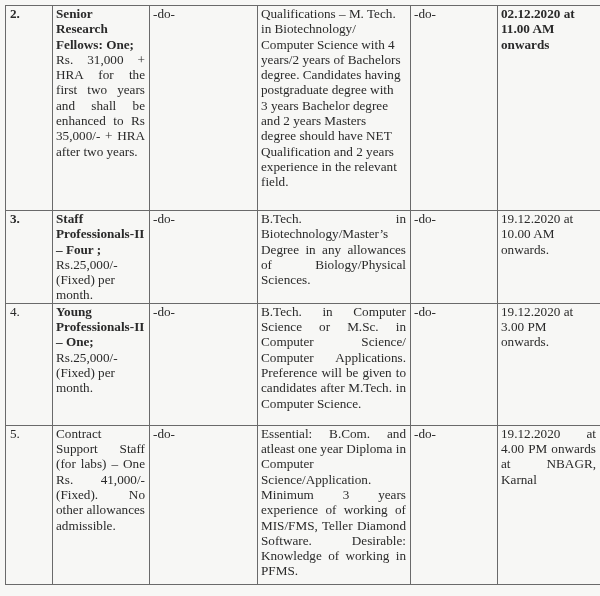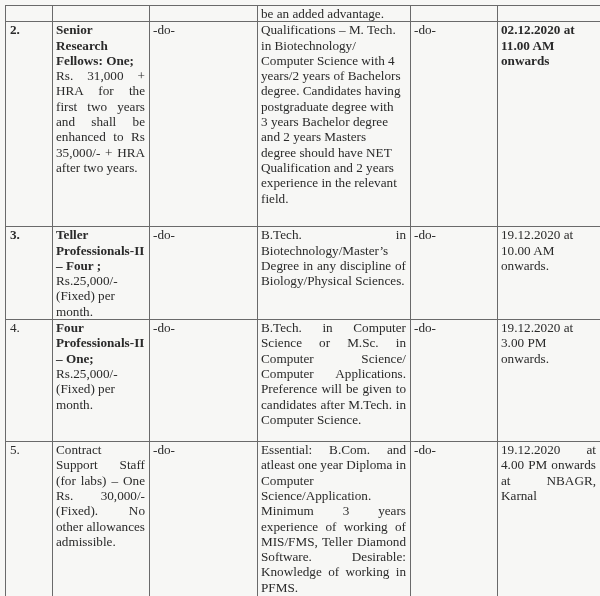--- a/index.html
+++ b/index.html
@@ -21,28 +21,20 @@
   tr.r1 td { height: 204px; }
   tr.r2 td { height: 80px; }
   tr.r3 td { height: 121px; }
   tr.r4 td { height: 158px; }
 </style>
 </head>
 <body>
 
 <table>
   <tbody>
-      <tr class="r0">
-    <td class="c1"></td>
-    <td class="c2"></td>
-    <td class="c3"></td>
-    <td class="c4">be an added advantage.</td>
-    <td class="c5"></td>
-    <td class="c6"></td>
-  </tr>
 
   <tr class="r1">
     <td class="c1 b">2.</td>
     <td class="c2">
       <div class="b">Senior Research Fellows: One;</div>
       <div class="j">Rs. 31,000 + HRA for the first two years and shall be enhanced to Rs 35,000/- + HRA after two years.</div>
     </td>
     <td class="c3">-do-</td>
     <td class="c4 pre">Qualifications – M. Tech.
 in Biotechnology/
@@ -58,53 +50,53 @@
 field.</td>
     <td class="c5">-do-</td>
     <td class="c6 pre b">02.12.2020 at
 11.00 AM
 onwards</td>
   </tr>
 
   <tr class="r2">
     <td class="c1 b">3.</td>
     <td class="c2">
-      <div class="b">Teller Professionals-II – Four ;</div>
+      <div class="b">Staff Professionals-II – Four ;</div>
       <div class="pre">Rs.25,000/-
 (Fixed) per
 month.</div>
     </td>
     <td class="c3">-do-</td>
-    <td class="c4 j">B.Tech. in Biotechnology/Master’s Degree in any discipline of Biology/Physical Sciences.</td>
+    <td class="c4 j">B.Tech. in Biotechnology/Master’s Degree in any allowances of Biology/Physical Sciences.</td>
     <td class="c5">-do-</td>
     <td class="c6 pre">19.12.2020 at
 10.00 AM
 onwards.</td>
   </tr>
 
   <tr class="r3">
     <td class="c1">4.</td>
     <td class="c2">
-      <div class="b">Four Professionals-II – One;</div>
+      <div class="b">Young Professionals-II – One;</div>
       <div class="pre">Rs.25,000/-
 (Fixed) per
 month.</div>
     </td>
     <td class="c3">-do-</td>
     <td class="c4 j">B.Tech. in Computer Science or M.Sc. in Computer Science/ Computer Applications. Preference will be given to candidates after M.Tech. in Computer Science.</td>
     <td class="c5">-do-</td>
     <td class="c6 pre">19.12.2020 at
 3.00 PM
 onwards.</td>
   </tr>
 
   <tr class="r4">
     <td class="c1">5.</td>
     <td class="c2">
-      <div class="j">Contract Support Staff (for labs) – One Rs. 30,000/- (Fixed). No other allowances admissible.</div>
+      <div class="j">Contract Support Staff (for labs) – One Rs. 41,000/- (Fixed). No other allowances admissible.</div>
     </td>
     <td class="c3">-do-</td>
     <td class="c4 j">Essential: B.Com. and atleast one year Diploma in Computer Science/Application. Minimum 3 years experience of working of MIS/FMS, Teller Diamond Software. Desirable: Knowledge of working in PFMS.</td>
     <td class="c5">-do-</td>
     <td class="c6 j">19.12.2020 at 4.00 PM onwards at NBAGR, Karnal</td>
   </tr>
 </tbody>
   </table>
 
 </body></html>

